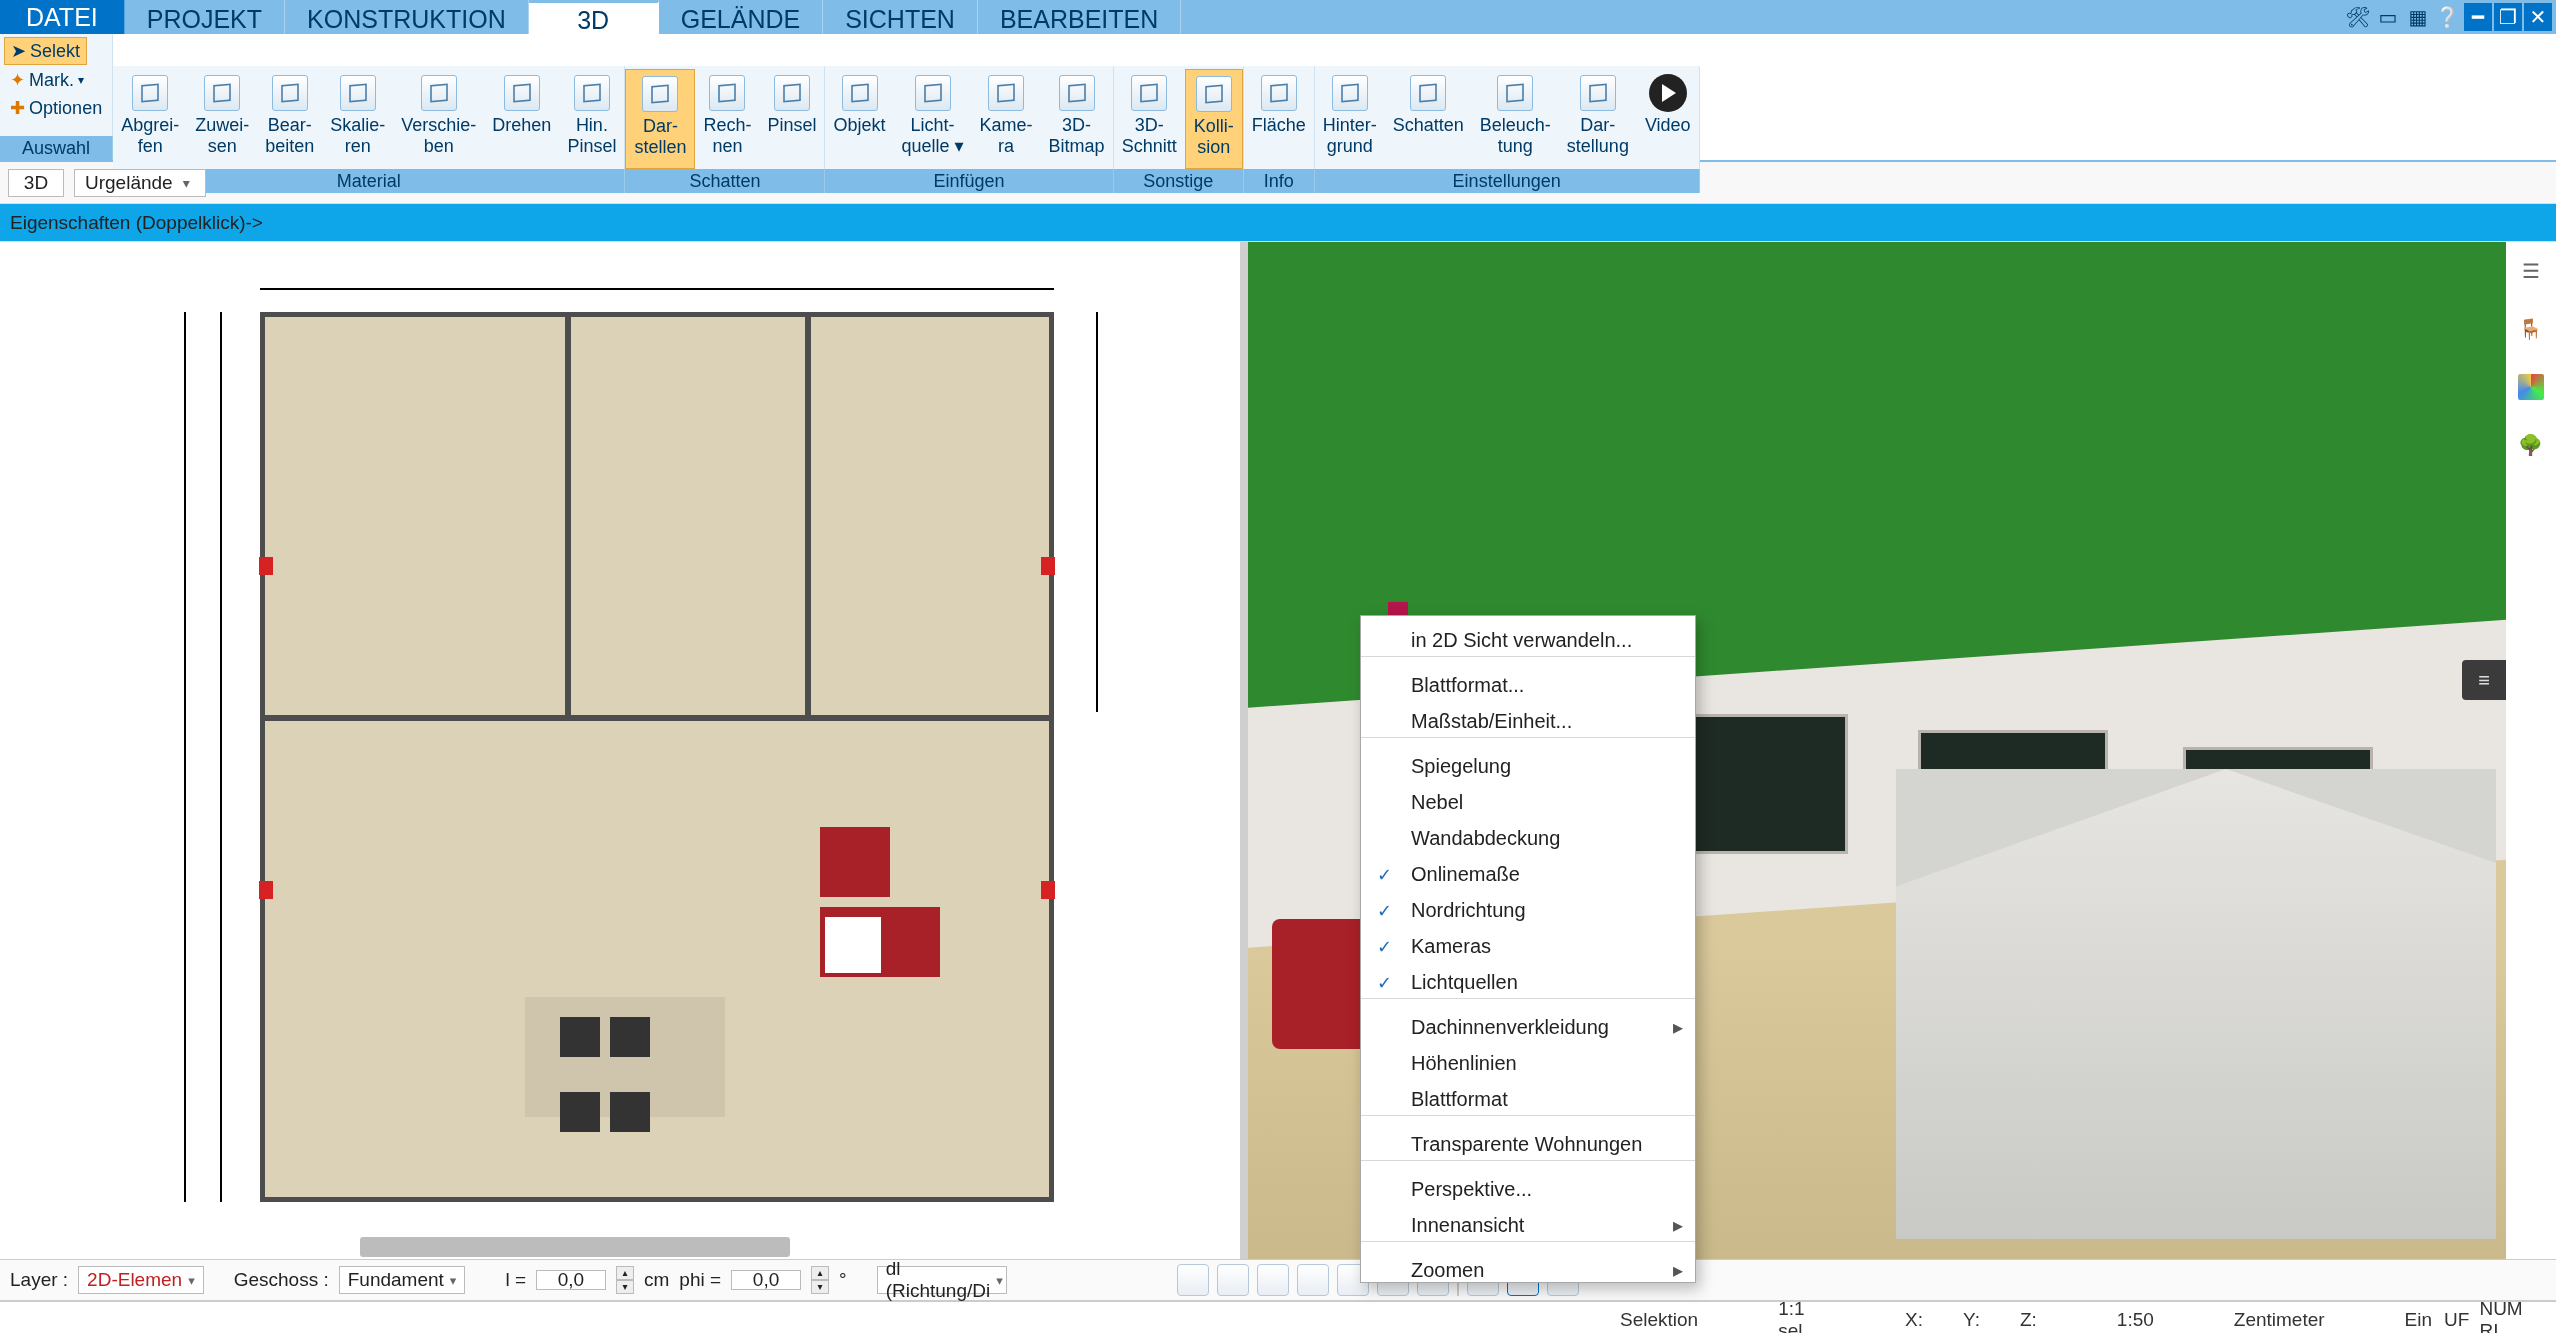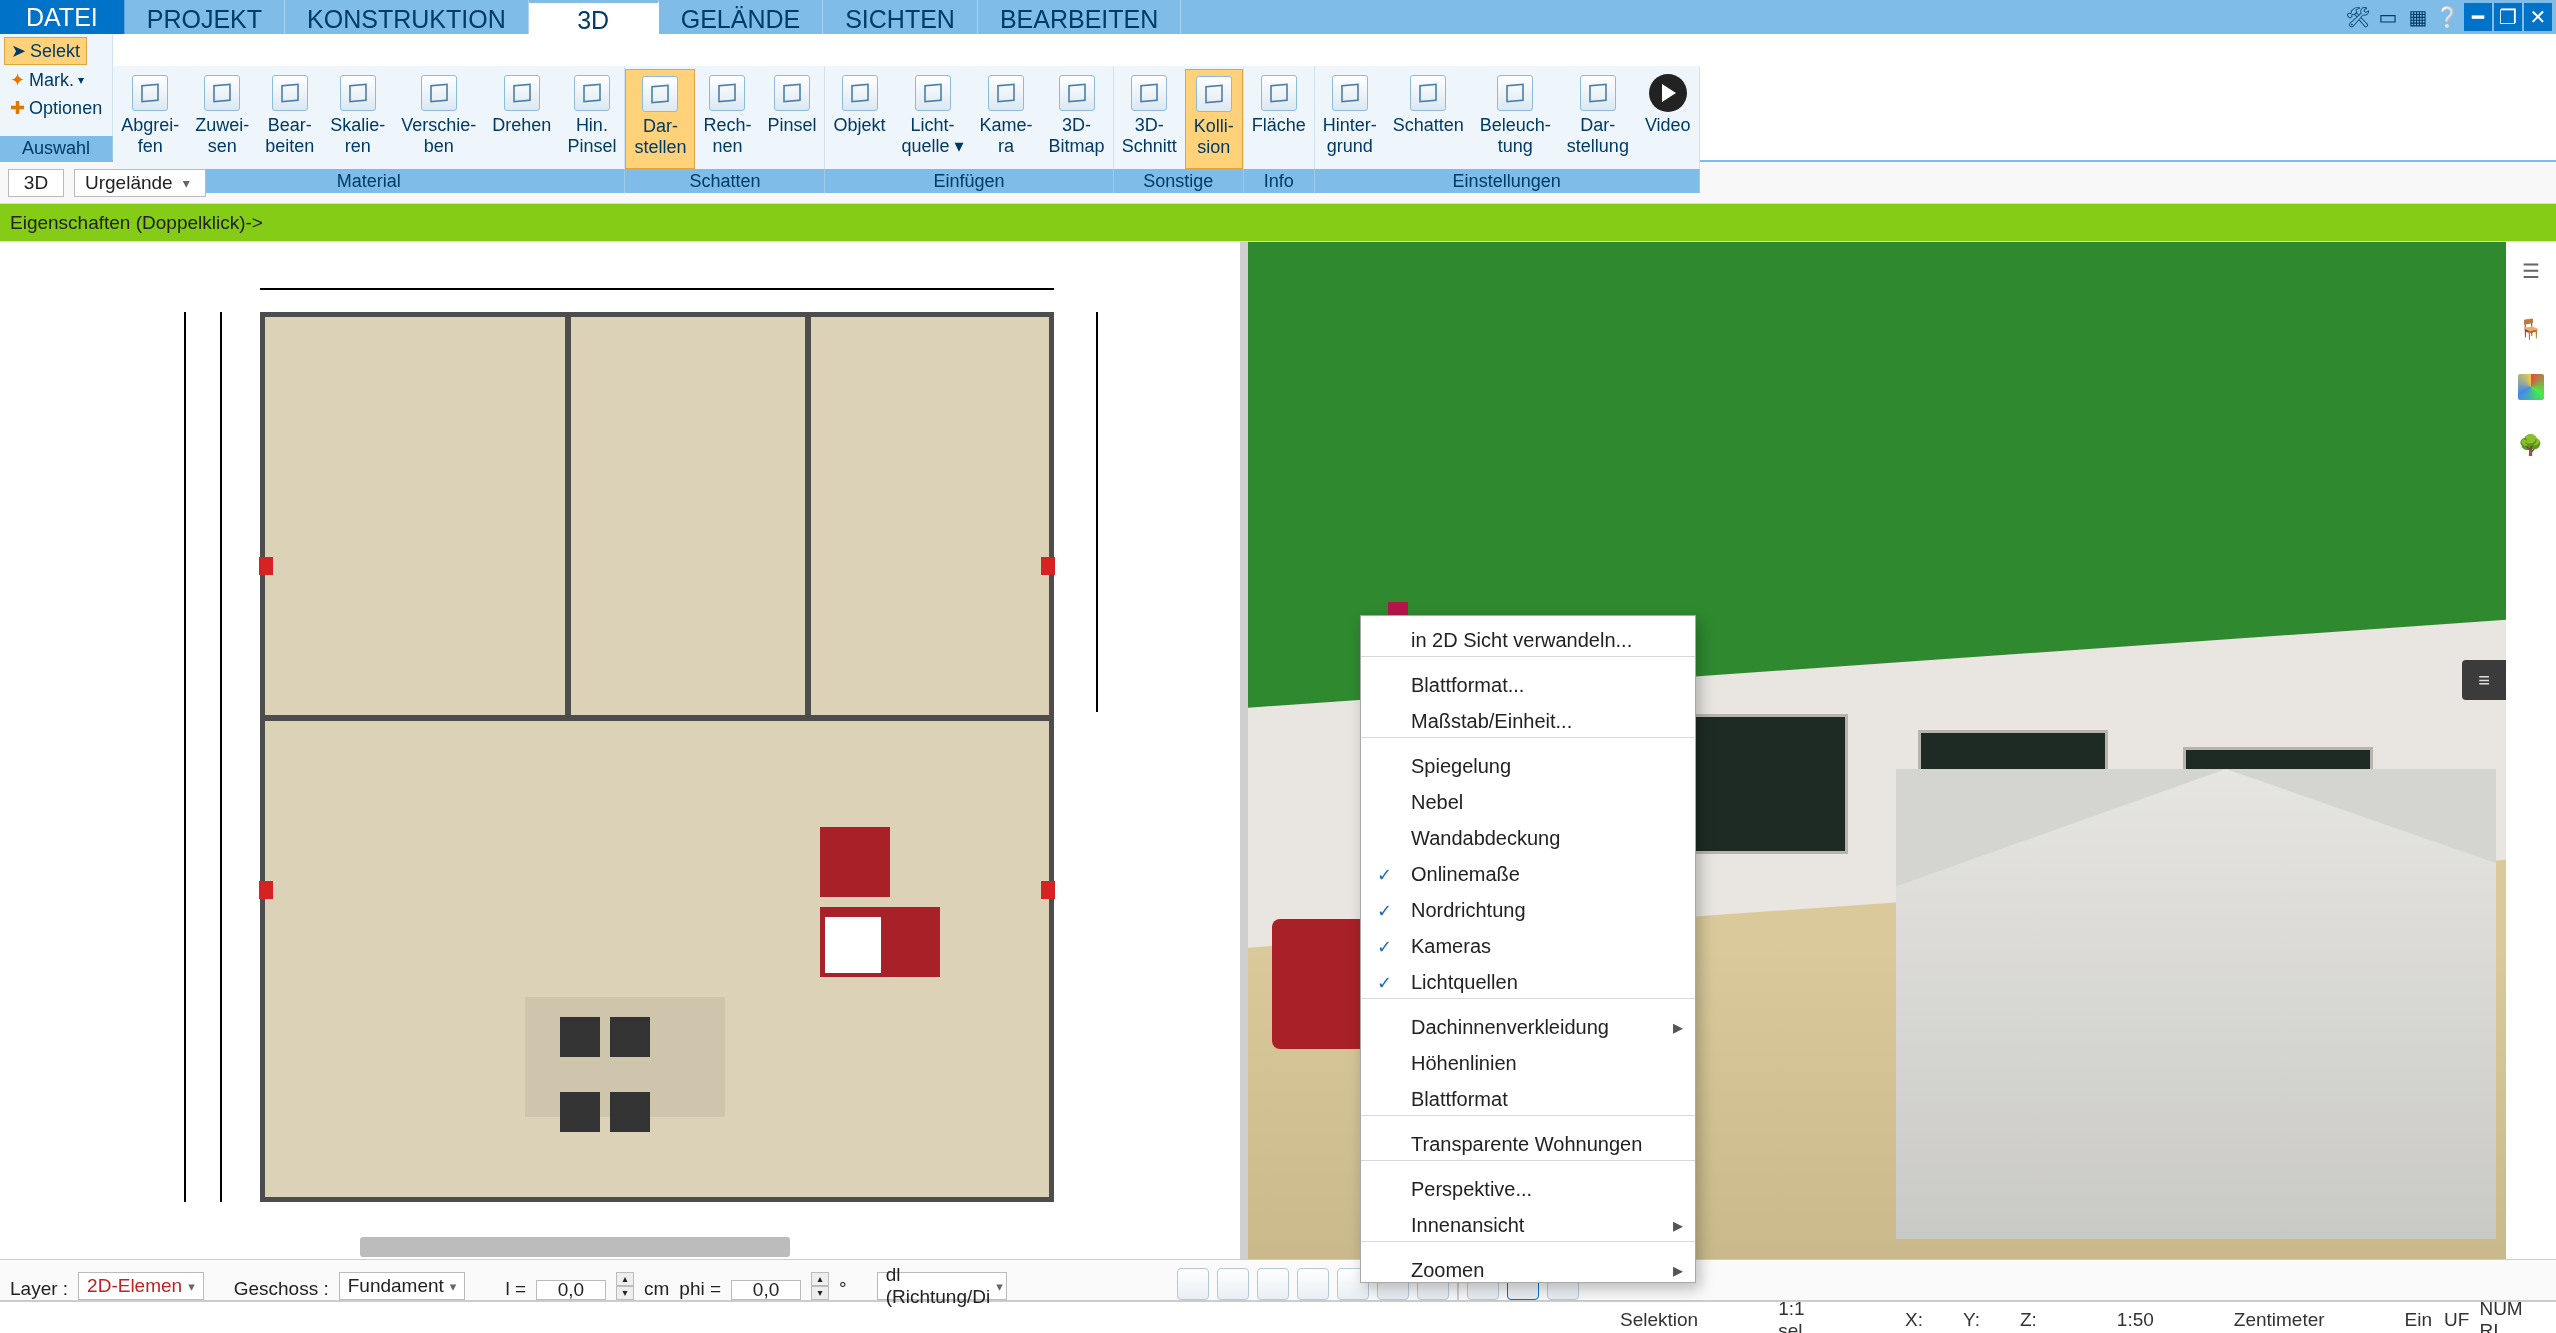--- a/index.html
+++ b/index.html
@@ -34,21 +34,21 @@
 .ibox.cube::after { content: ""; position: absolute; inset: 6px; border: 2px solid #4a7faa; transform: skewY(-5deg) scale(.8); }
 .iplay { width: 38px; height: 38px; border-radius: 50%; background: #222; display: flex; align-items: center; justify-content: center; }
 .iplay::after { content: ""; border-left: 14px solid #fff; border-top: 9px solid transparent; border-bottom: 9px solid transparent; margin-left: 3px; }
 
 
 .sec-bar { height: 42px; background: #f8f8f8; border-bottom: 1px solid #ddd; display: flex; align-items: center; padding: 0 8px; gap: 10px; }
 .sec-bar .pill { background: #fff; border: 1px solid #bbb; height: 28px; display: flex; align-items: center; padding: 0 10px; font-size: 19px; color: #222; }
 .sec-bar .pill.small { width: 56px; justify-content: center; }
 .sec-bar .pill.dd::after { content: "▾"; margin-left: 10px; color: #666; font-size: 14px; }
 
-.prop-bar { height: 38px; background: #84cc16; border-bottom: 1px solid #ddd; display: flex; align-items: center; font-size: 19px; color: #222; padding: 0 10px; }
+.prop-bar { height: 38px; background: #0ea5e9; border-bottom: 1px solid #ddd; display: flex; align-items: center; font-size: 19px; color: #222; padding: 0 10px; }
 
 
 .main { display: flex; height: 1017px; position: relative; }
 .view2d { width: 1240px; background: #fff; position: relative; overflow: hidden; }
 .splitter { width: 8px; background: #cfcfcf; cursor: col-resize; }
 .view3d { flex: 1; position: relative; background: #2f8a2f; overflow: hidden; }
 
 
 .plan-frame { position: absolute; left: 100px; top: 24px; width: 1010px; height: 960px; background: #fff; }
 .plan-outline { position: absolute; left: 160px; top: 46px; width: 794px; height: 890px; border: 5px solid #4d4d4d; background: #dcd2b8; }
@@ -71,21 +71,21 @@
 .grab-tab { position: absolute; right: 50px; top: 418px; width: 44px; height: 40px; background: #3b3b3b; border-radius: 4px 0 0 4px; display: flex; align-items: center; justify-content: center; color: #ddd; font-size: 20px; }
 
 
 .ctx-menu { position: absolute; left: 1360px; top: 615px; width: 336px; background: #fff; border: 1px solid #a8a8a8; box-shadow: 4px 6px 14px rgba(0,0,0,.25); z-index: 50; font-size: 20px; color: #222; }
 .ctx-menu .sep { height: 1px; background: #d8d8d8; margin: 4px 0; }
 .ctx-item { display: flex; align-items: flex-end; height: 36px; padding: 0 12px 0 50px; position: relative; }
 .ctx-item.has-sub::after { content: "▸"; position: absolute; right: 12px; color: #555; }
 .ctx-item .chk { position: absolute; left: 16px; color: #1e6bb8; font-size: 18px; }
 
 
-.tool-bottom { height: 42px; background: #fafafa; border-top: 1px solid #ccc; border-bottom: 1px solid #ccc; display: flex; align-items: flex-end; padding: 0 10px; gap: 10px; font-size: 19px; color: #222; }
+.tool-bottom { height: 42px; background: #fafafa; border-top: 1px solid #ccc; border-bottom: 1px solid #ccc; display: flex; align-items: center; padding: 0 10px; gap: 10px; font-size: 19px; color: #222; }
 .combo { background: #fff; border: 1px solid #bbb; height: 28px; display: flex; align-items: center; padding: 0 8px; }
 .combo::after { content: "▾"; margin-left: 6px; color: #666; font-size: 13px; }
 .numbox { background: #fff; border: 1px solid #bbb; width: 70px; height: 20px; display: flex; align-items: center; justify-content: center; }
 .spinner { display: flex; flex-direction: column; }
 .spinner span { width: 18px; height: 14px; background: #eee; border: 1px solid #bbb; font-size: 10px; text-align: center; line-height: 12px; }
 .tool-bottom .ticon { width: 32px; height: 32px; border-radius: 4px; background: linear-gradient(#fff,#e8eef4); border:1px solid #b5c8da; }
 
 .status-bar { height: 36px; background: #fff; border-top: 1px solid #ccc; display: flex; align-items: center; font-size: 19px; color: #333; padding: 0 20px; }
 .status-bar .seg { margin-right: 80px; }
 

